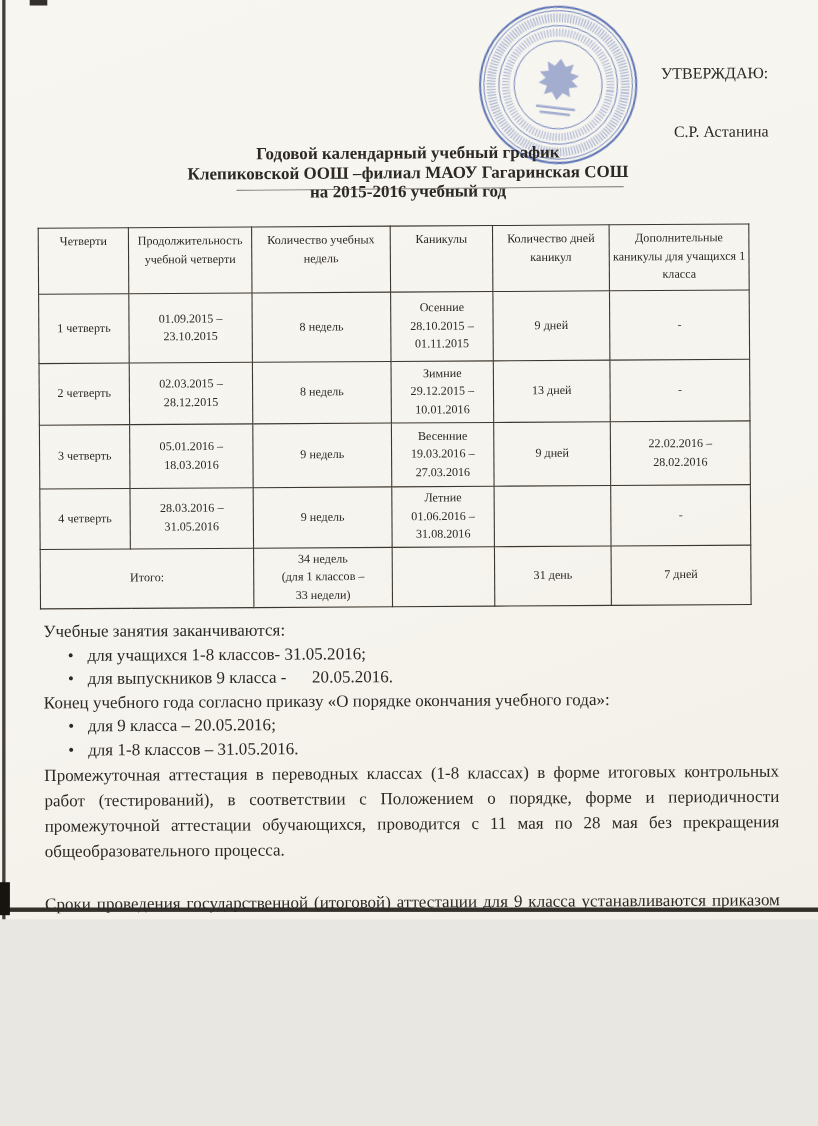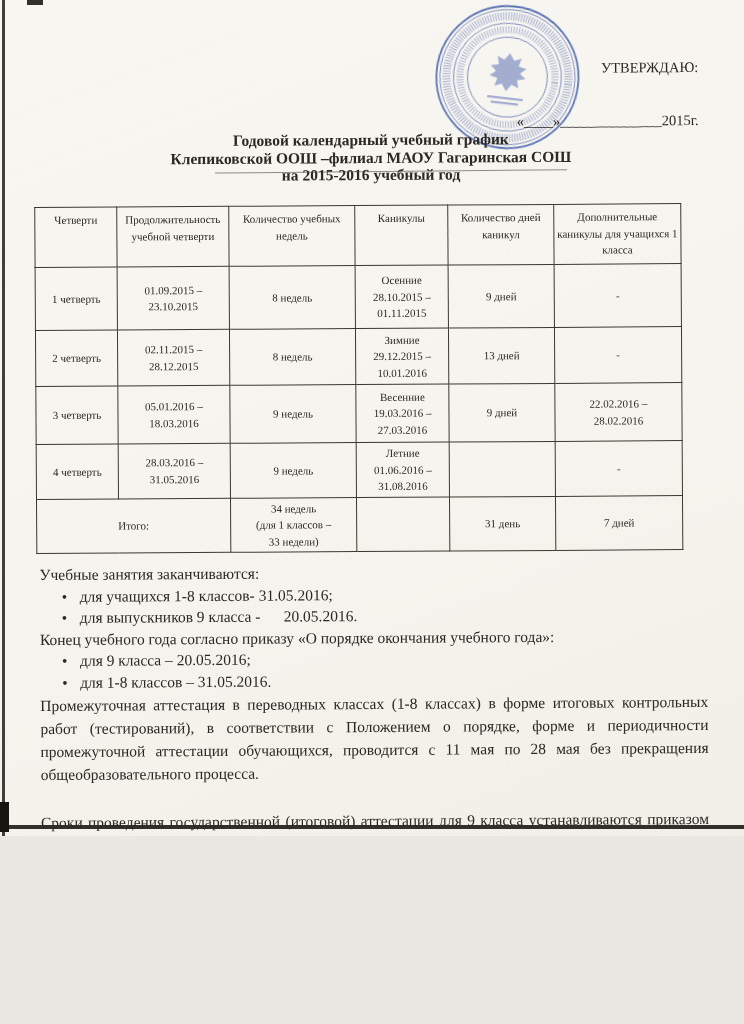--- a/index.html
+++ b/index.html
@@ -56,21 +56,21 @@
 
   <div class="edge-left"></div>
   <div class="edge-bottom"></div>
   <div class="corner-bl"></div>
   <div class="mark-tl"></div>
 
   <div class="content">
 
     <div class="approval">
       <div>УТВЕРЖДАЮ:</div>
-      <div>«____»______________2015г.</div>
+      <div>С.Р. Астанина</div>
     </div>
 
     <svg class="stamp" viewBox="0 0 152 152">
       <g fill="none" stroke="#3a57a8">
         <circle cx="76" cy="76" r="71" stroke-width="1.8"></circle>
         <circle cx="76" cy="76" r="67.5" stroke-width="0.8"></circle>
         <circle cx="76" cy="76" r="61" stroke-width="8" stroke-dasharray="1.1,1.5" opacity="0.5"></circle>
         <circle cx="76" cy="76" r="54" stroke-width="0.8"></circle>
         <circle cx="76" cy="76" r="47.5" stroke-width="7" stroke-dasharray="1.1,1.6" opacity="0.45"></circle>
         <circle cx="76" cy="76" r="40" stroke-width="0.8"></circle>
@@ -115,21 +115,21 @@
 23.10.2015</td>
           <td>8 недель</td>
           <td>Осенние
 28.10.2015 –
 01.11.2015</td>
           <td>9 дней</td>
           <td>-</td>
         </tr>
         <tr class="r2">
           <td>2 четверть</td>
-          <td>02.11.2015 –
+          <td>02.03.2015 –
 28.12.2015</td>
           <td>8 недель</td>
           <td>Зимние
 29.12.2015 –
 10.01.2016</td>
           <td>13 дней</td>
           <td>-</td>
         </tr>
         <tr class="r3">
           <td>3 четверть</td>

